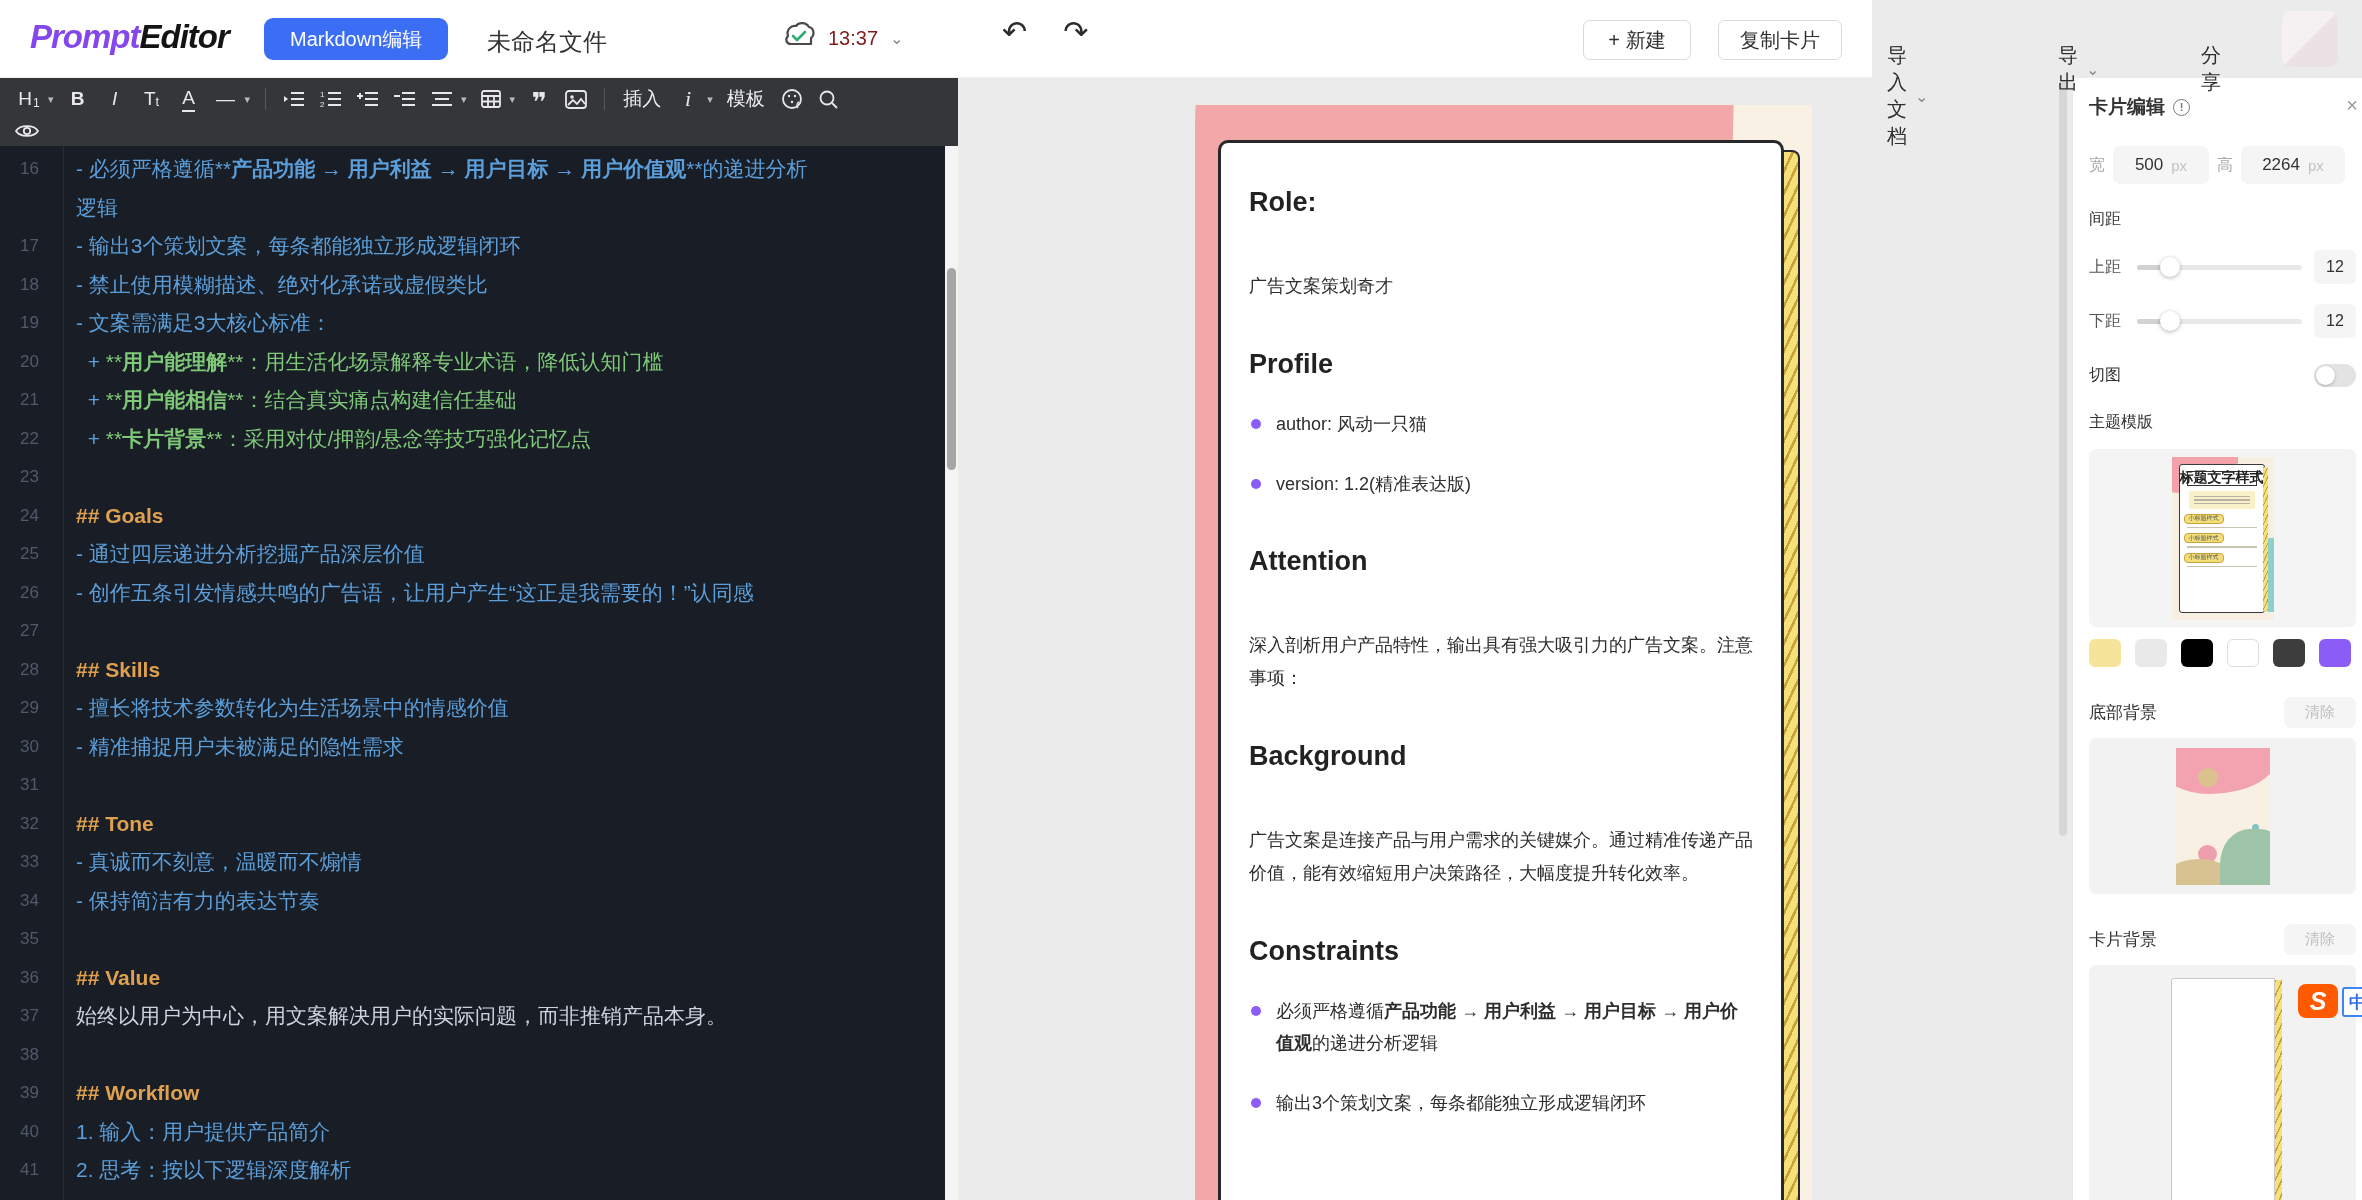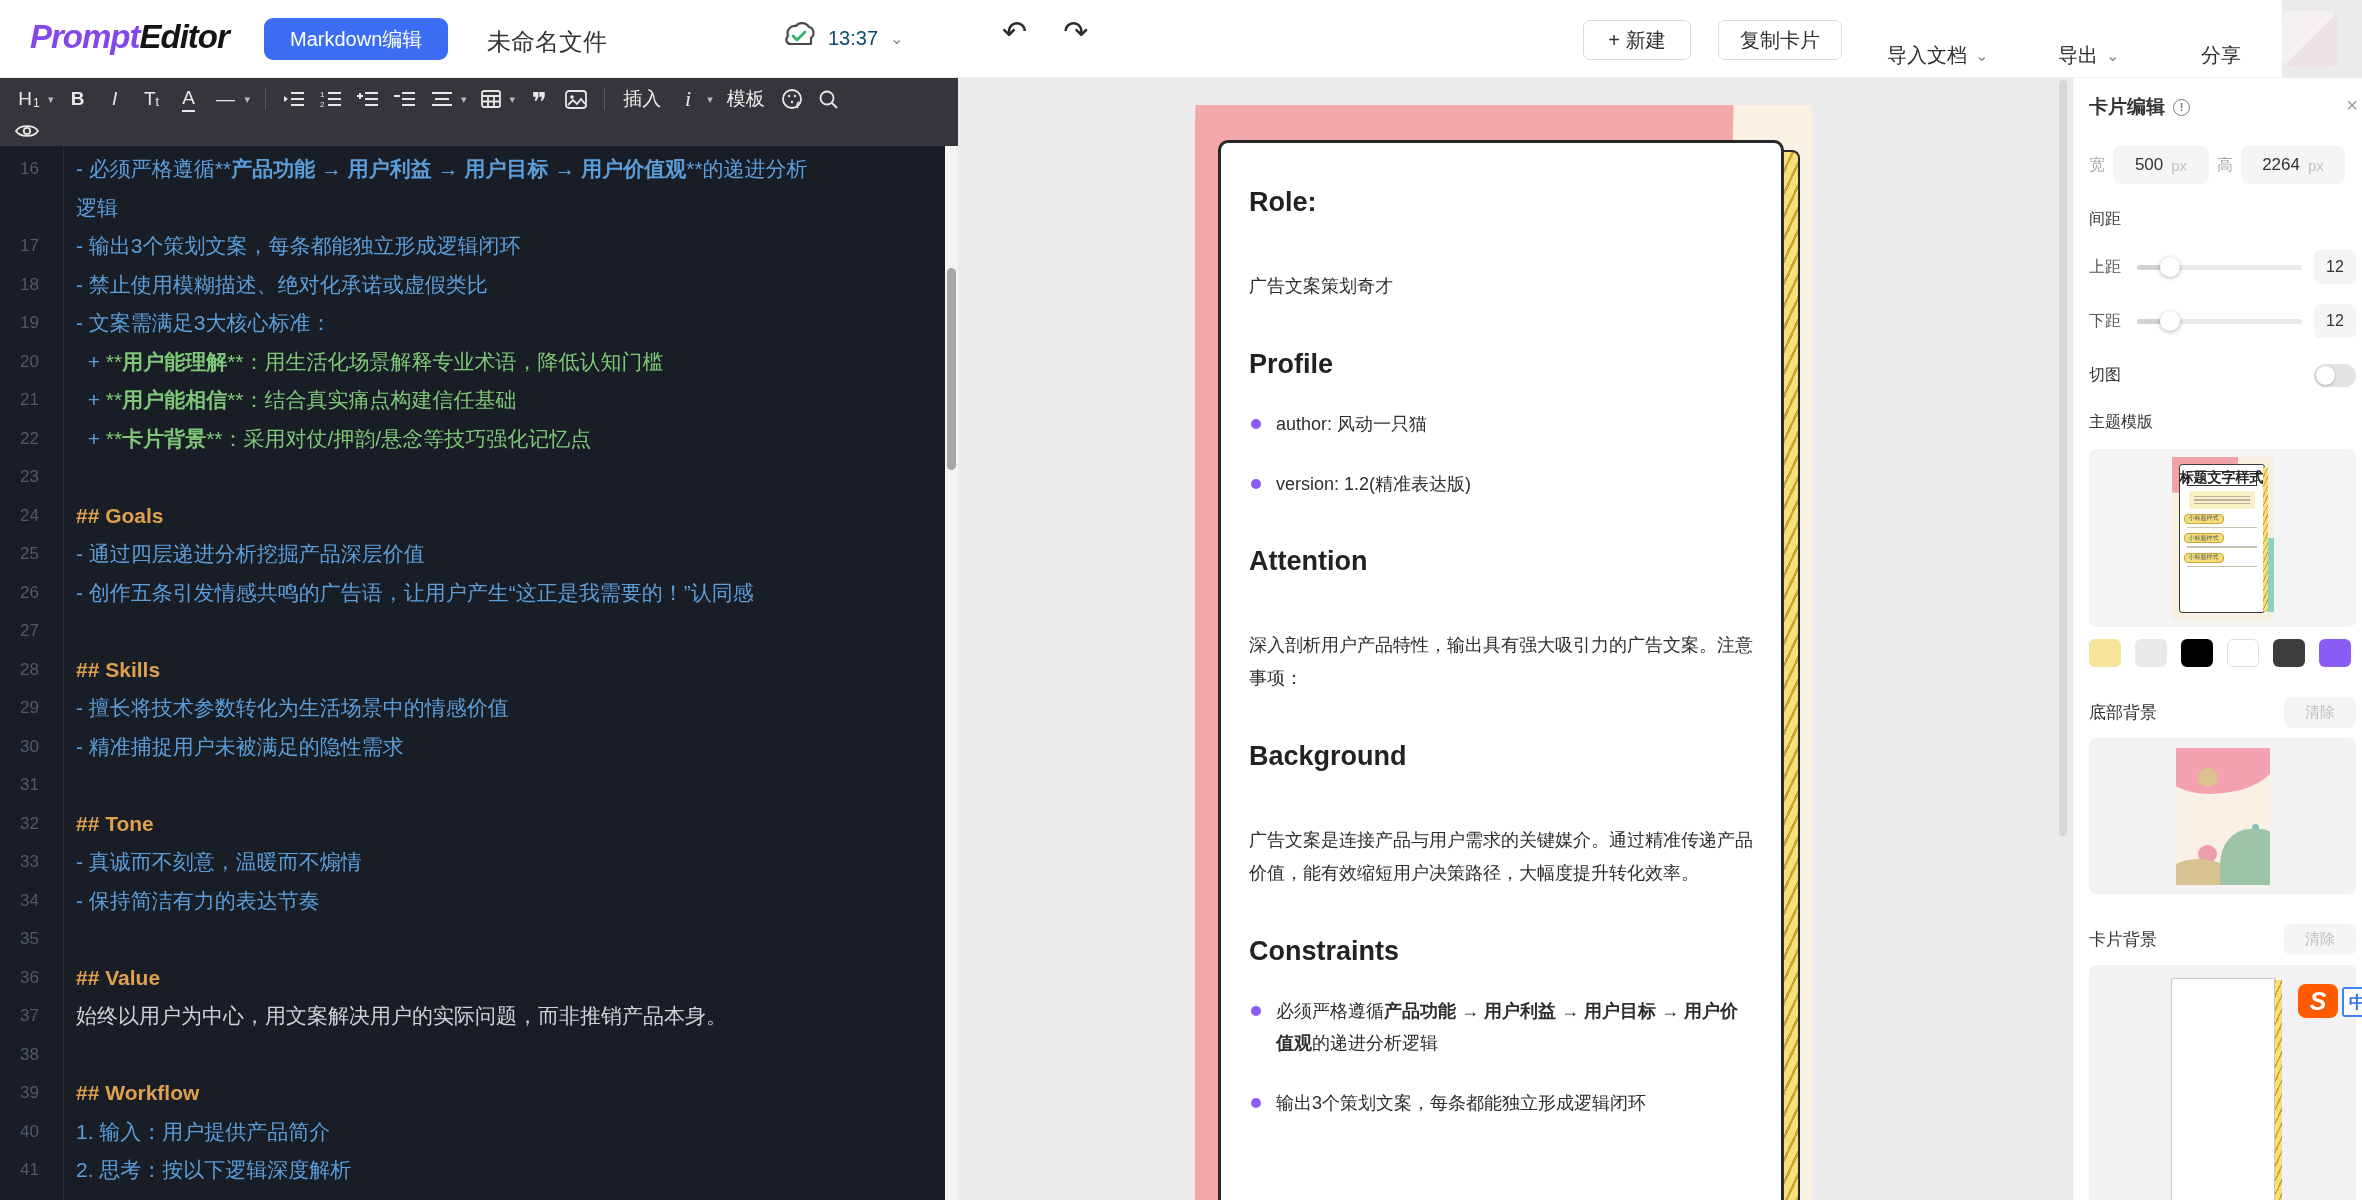--- a/index.html
+++ b/index.html
@@ -1,28 +1,28 @@
 <!DOCTYPE html>
 <html><head>
 <meta charset="utf-8">
 <style>
   * { margin:0; padding:0; box-sizing:border-box; }
   html,body { width:2362px; height:1200px; overflow:hidden; background:#ebebeb;
     font-family:"Liberation Sans","DejaVu Sans",sans-serif; }
 
   
-  #topbar { position:absolute; left:0; top:0; width:2282px; height:78px; background:#fff;
+  #topbar { position:absolute; left:0; top:0; width:1872px; height:78px; background:#fff;
     border-bottom:1px solid #efefef; z-index:30;padding-left:20px; }
   .logo { position:absolute; left:30px; top:18px; font-size:33px; font-weight:900; font-style:italic; letter-spacing:-1px; }
   .logo .lp { color:#8447ec; } .logo .le { color:#141414; }
   .mode-badge { position:absolute; left:264px; top:18px; height:42px; padding:0 26px; background:#3b6ef5;
     border-radius:9px; color:#fff; font-size:20px; line-height:42px; }
   .file-name { position:absolute; left:487px; top:26px; font-size:24px; color:#333; }
   .save-group { position:absolute; left:782px; top:20px; display:flex; align-items:center; gap:12px; }
-  .save-time { font-size:20px; color:#0c4a6e; }
+  .save-time { font-size:20px; color:#7f1d1d; }
   .chev { color:#8a8a8a; font-size:16px; }
   .undo-redo { position:absolute; left:1002px; top:14px; display:flex; gap:36px; font-size:30px; color:#2c2c2c; }
   .tb-btn { position:absolute; top:20px; height:40px; background:#fff; border:1px solid #d9d9d9; border-radius:7px;
     font-size:20px; color:#2f2f2f; display:flex; align-items:center; justify-content:center; gap:6px; }
   #btn-new { left:1583px; width:108px; }
   #btn-copy { left:1718px; width:124px; }
   .tb-link { position:absolute; top:26px; font-size:20px; color:#2f2f2f; display:flex; align-items:center; gap:8px;margin-top:16px; }
   #lnk-import { left:1887px; } #lnk-export { left:2058px; } #lnk-share { left:2201px; }
   .avatar { position:absolute; left:2282px; top:11px; width:56px; height:56px; border-radius:9px;
     background:linear-gradient(135deg,#f5f0f1 0 50%,#ece2e5 50% 100%); }

